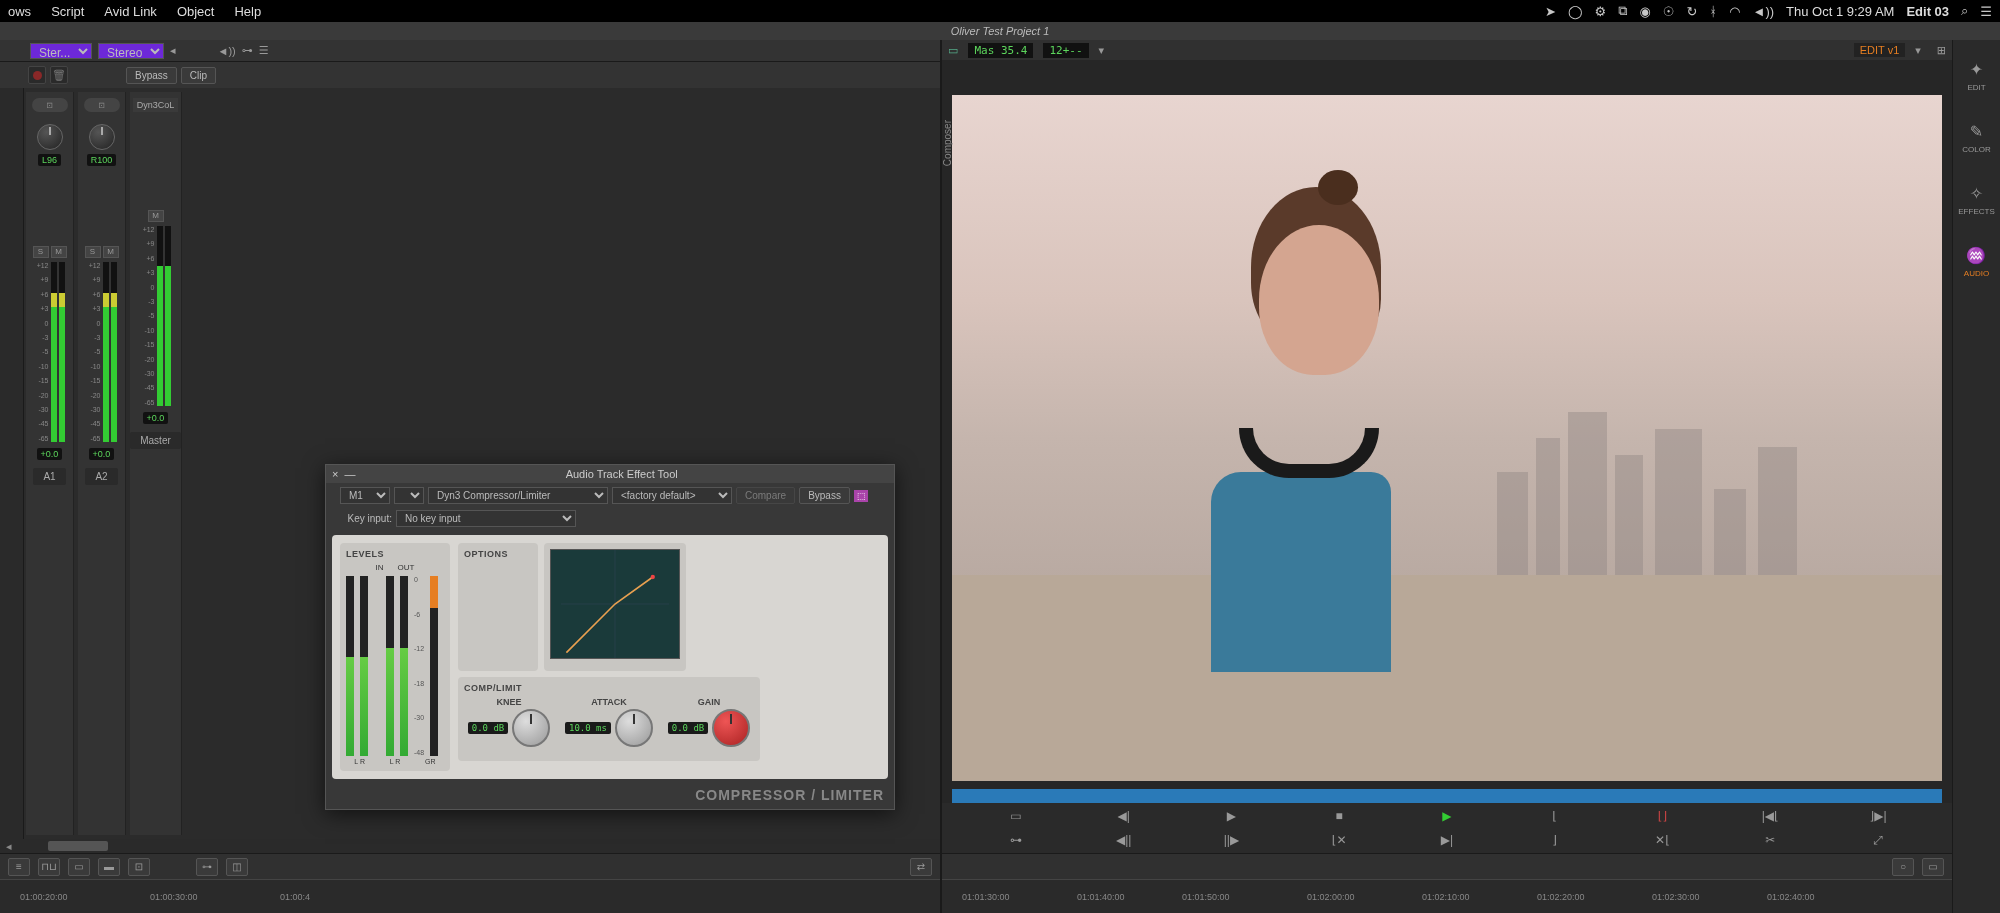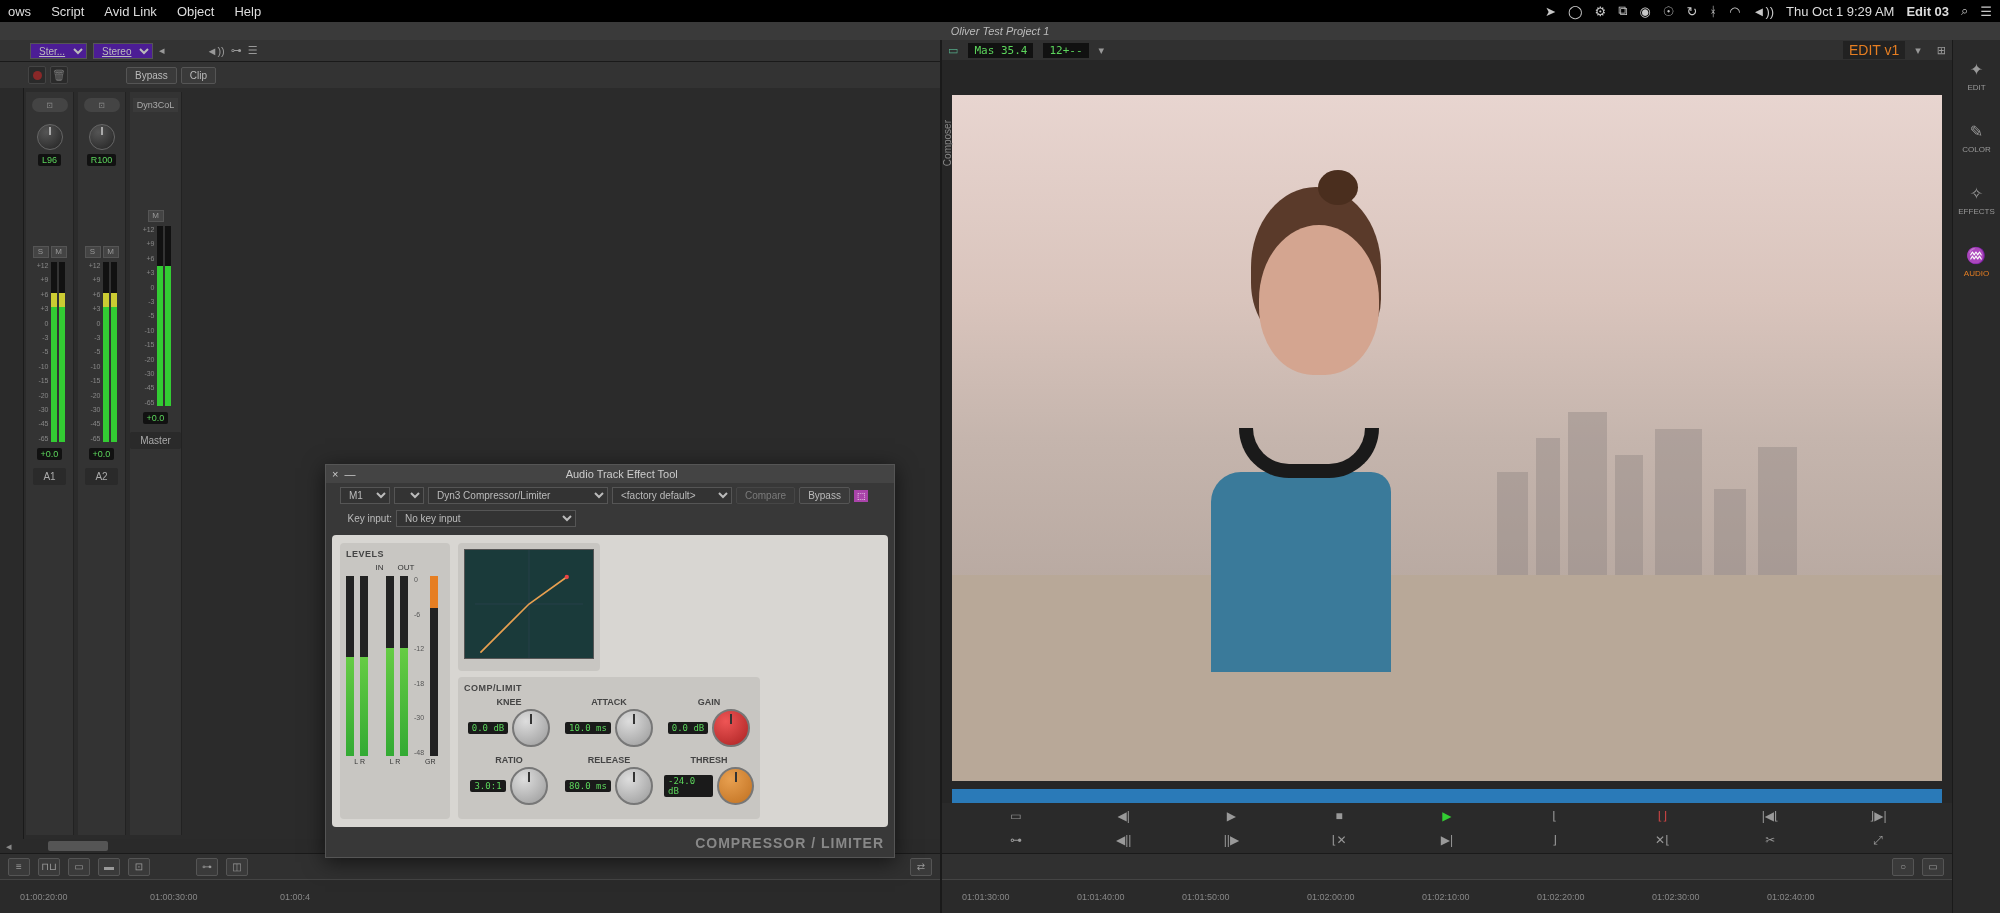--- a/index.html
+++ b/index.html
@@ -13,21 +13,21 @@
 
 
 .titlebar { height: 18px; background: #3a3a3a; color: #bbb; text-align: center; font-size: 11px; line-height: 18px; font-style: italic; }
 
 
 .main { display: flex; height: calc(100% - 40px); }
 
 
 .left-panel { width: 940px; background: #2a2a2a; display: flex; flex-direction: column; position: relative; }
 .mixer-header { height: 22px; background: #333; display: flex; align-items: center; padding: 0 6px; gap: 6px; border-bottom: 1px solid #1a1a1a; }
-.mixer-header select { background: #4c1d95; color: #bbb; border: 1px solid #555; font-size: 10px; height: 16px; text-decoration: underline; }
+.mixer-header select { background: #6d28d9; color: #bbb; border: 1px solid #555; font-size: 12px; height: 16px; }
 .mixer-toolbar { height: 26px; background: #333; display: flex; align-items: center; padding: 0 6px; gap: 4px; }
 .btn-sm { background: #3a3a3a; border: 1px solid #555; color: #bbb; font-size: 10px; padding: 2px 8px; border-radius: 2px; cursor: pointer; }
 .rec-btn { width: 18px; height: 18px; background: #2a2a2a; border: 1px solid #444; border-radius: 2px; display: flex; align-items: center; justify-content: center; }
 .rec-dot { width: 9px; height: 9px; border-radius: 50%; background: #8a2828; }
 
 .sidebar-label { position: absolute; left: 2px; top: 180px; writing-mode: vertical-rl; transform: rotate(180deg); font-size: 10px; color: #888; }
 
 .mixer-body { flex: 1; display: flex; background: #2b2b2b; overflow: hidden; position: relative; }
 .mixer-gutter { width: 24px; background: #2a2a2a; border-right: 1px solid #1a1a1a; }
 .channel-strip { width: 48px; background: #333; border-right: 1px solid #222; margin: 4px 2px; display: flex; flex-direction: column; align-items: center; padding-top: 6px; }
@@ -114,21 +114,21 @@
 .comp-section { }
 .comp-row { display: flex; gap: 10px; margin-bottom: 8px; }
 .comp-param { display: flex; flex-direction: column; align-items: center; gap: 2px; width: 90px; }
 .comp-label { font-size: 9px; font-weight: bold; color: #444; }
 .big-knob { width: 38px; height: 38px; border-radius: 50%; background: radial-gradient(circle at 35% 30%, #ddd, #999); border: 2px solid #777; position: relative; }
 .big-knob.red { background: radial-gradient(circle at 35% 30%, #e55, #a22); }
 .big-knob.orange { background: radial-gradient(circle at 35% 30%, #e8a050, #c07020); }
 .big-knob::after { content:''; position: absolute; left: 50%; top: 3px; width: 2px; height: 10px; background: #333; transform: translateX(-50%); }
 .plugin-title { text-align: right; font-size: 14px; font-weight: bold; color: #888; letter-spacing: 1px; padding: 2px 10px 6px; }
 
-.right-edit-label { font-size: 14px; color: #e67e22; background: #222; padding: 1px 6px; margin-left: auto; }
+.right-edit-label { font-size: 11px; color: #e67e22; background: #222; padding: 1px 6px; margin-left: auto; }
 </style>
 </head>
 <body>
 
 <div class="menubar">
   <div class="menubar-left">
     <span>ows</span>
     <span>Script</span>
     <span>Avid Link</span>
     <span>Object</span>
@@ -477,20 +477,23 @@
       </div>
       <div style="display:flex;gap:8px;justify-content:space-around">
         <span class="lr-label">L  R</span>
         <span class="lr-label">L  R</span>
         <span class="lr-label">GR</span>
       </div>
     </div>
 
     <div style="display:flex;flex-direction:column;gap:6px">
       <div style="display:flex;gap:6px">
+        <div class="plugin-section options">
+          <div class="sec-title">OPTIONS</div>
+        </div>
         <div class="plugin-section">
           <div class="graph-box">
             <svg class="graph-line" viewBox="0 0 100 100">
               <line x1="0" y1="50" x2="100" y2="50" stroke="#345" stroke-width="0.5"></line>
               <line x1="50" y1="0" x2="50" y2="100" stroke="#345" stroke-width="0.5"></line>
               <path d="M 5 95 L 50 50 L 85 25" stroke="#e8a050" stroke-width="1.5" fill="none"></path>
               <circle cx="85" cy="25" r="2" fill="#e44"></circle>
             </svg>
           </div>
         </div>
@@ -514,40 +517,17 @@
             </div>
           </div>
           <div class="comp-param">
             <span class="comp-label">GAIN</span>
             <div style="display:flex;align-items:center;gap:4px">
               <span class="param-val">0.0 dB</span>
               <div class="big-knob red"></div>
             </div>
           </div>
         </div>
-        <div class="comp-row">
-          <div class="comp-param">
-            <span class="comp-label">RATIO</span>
-            <div style="display:flex;align-items:center;gap:4px">
-              <span class="param-val">3.0:1</span>
-              <div class="big-knob"></div>
-            </div>
-          </div>
-          <div class="comp-param">
-            <span class="comp-label">RELEASE</span>
-            <div style="display:flex;align-items:center;gap:4px">
-              <span class="param-val">80.0 ms</span>
-              <div class="big-knob"></div>
-            </div>
-          </div>
-          <div class="comp-param">
-            <span class="comp-label">THRESH</span>
-            <div style="display:flex;align-items:center;gap:4px">
-              <span class="param-val">-24.0 dB</span>
-              <div class="big-knob orange"></div>
-            </div>
-          </div>
-        </div>
       </div>
     </div>
   </div>
   <div class="plugin-title">COMPRESSOR / LIMITER</div>
 </div>
 
 </body></html>

